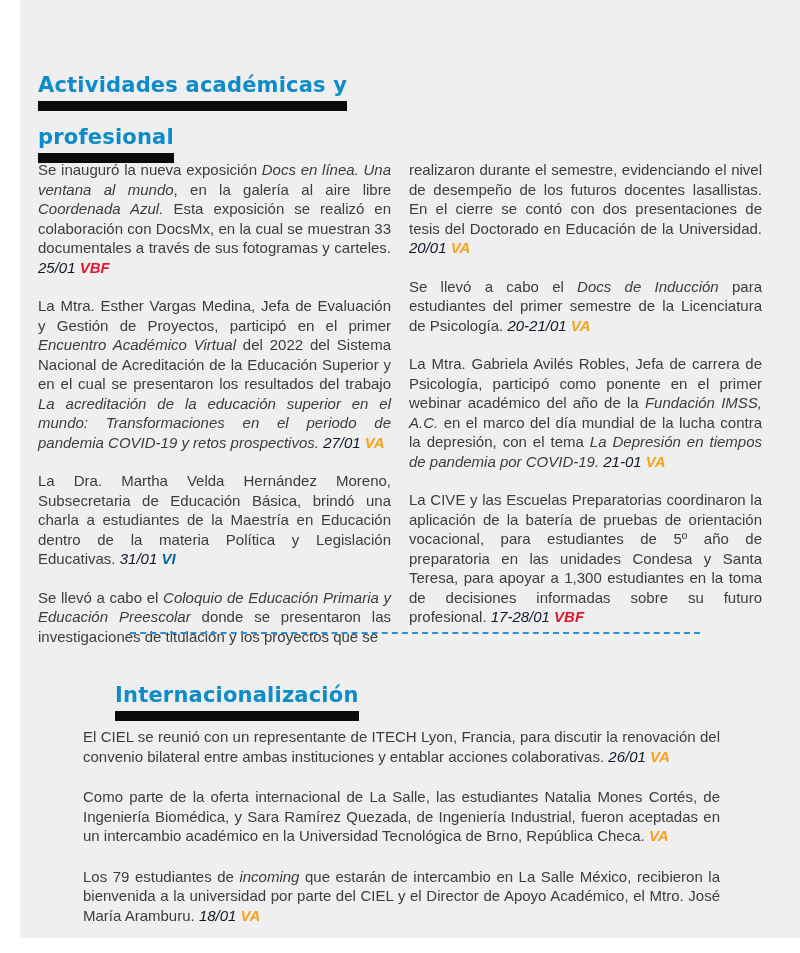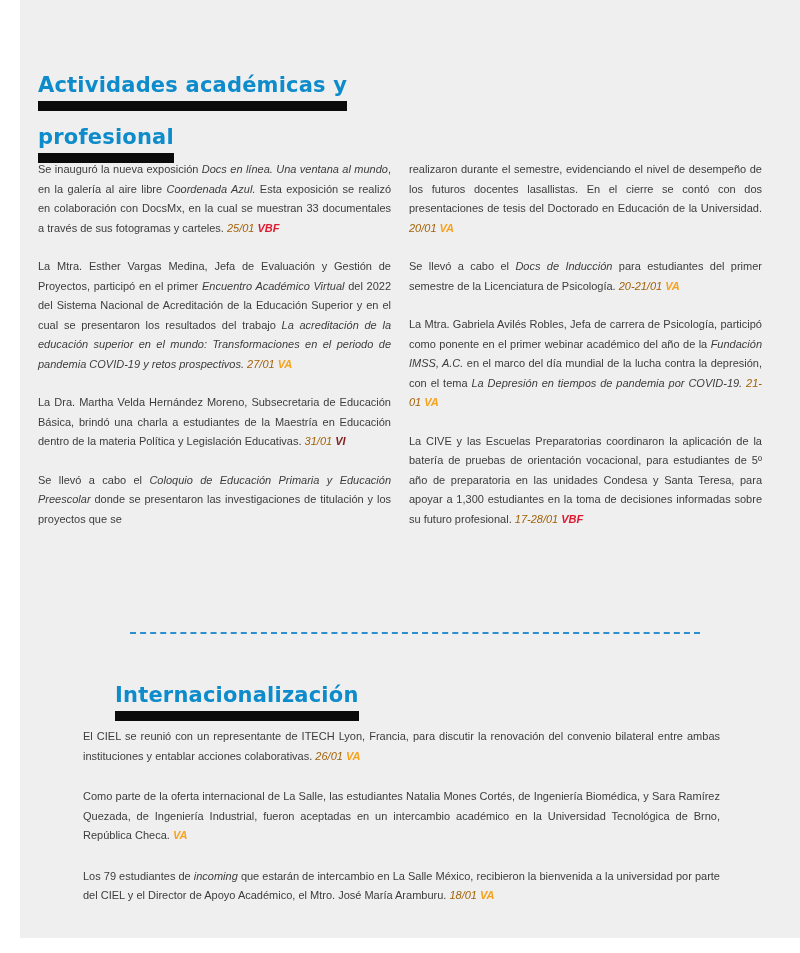--- a/index.html
+++ b/index.html
@@ -37,28 +37,28 @@
     margin-top: 3px;
   }
   .sec1-header { position: absolute; left: 38px; top: 72px; }
   .columns {
     position: absolute; left: 38px; top: 160px;
     width: 724px;
     display: flex; gap: 18px;
   }
   .col { width: 353px; }
   .para {
-    font-size: 11px;
+    font-size: 15px;
     line-height: 19.5px;
     color: #3c3c3c;
     text-align: justify;
     margin-bottom: 19px;
   }
   .para em { font-style: italic; }
-  .date { color: #a16207; font-style: italic; }
+  .date { color: #0f172a; font-style: italic; }
   .tag  { font-style: italic; font-weight: bold; }
   .divider {
     position: absolute; left: 130px; top: 632px;
     width: 570px; height: 0;
     border-top: 2px dashed #2e8fd0;
   }
   .sec2-header { position: absolute; left: 83px; top: 682px; margin-left: 32px; }
   .sec2-body {
     position: absolute; left: 83px; top: 727px;
     width: 637px;
@@ -79,21 +79,21 @@
   <div class="headline">
     <span class="headline-text">profesional</span>
     <div class="bar"></div>
   </div>
 </header>
 
 <div class="columns">
   <div class="col">
       <p class="para"><span>Se inauguró la nueva exposición </span><em>Docs en línea. Una ventana al mundo</em><span>, en la galería al aire libre </span><em>Coordenada Azul.</em><span> Esta exposición se realizó en colaboración con DocsMx, en la cual se muestran 33 documentales a través de sus fotogramas y carteles. </span><span class="date">25/01&nbsp;</span><span class="tag" style="color: rgb(224, 24, 47);">VBF</span></p>
       <p class="para"><span>La Mtra. Esther Vargas Medina, Jefa de Evaluación y Gestión de Proyectos, participó en el primer </span><em>Encuentro Académico Virtual</em><span> del 2022 del Sistema Nacional de Acreditación de la Educación Superior y en el cual se presentaron los resultados del trabajo </span><em>La acreditación de la educación superior en el mundo: Transformaciones en el periodo de pandemia COVID-19 y retos prospectivos.</em><span> </span><span class="date">27/01&nbsp;</span><span class="tag" style="color: rgb(246, 162, 28);">VA</span></p>
-      <p class="para"><span>La Dra. Martha Velda Hernández Moreno, Subsecretaria de Educación Básica, brindó una charla a estudiantes de la Maestría en Educación dentro de la materia Política y Legislación Educativas. </span><span class="date">31/01&nbsp;</span><span class="tag" style="color: #7f1d1d;">VI</span></p>
+      <p class="para"><span>La Dra. Martha Velda Hernández Moreno, Subsecretaria de Educación Básica, brindó una charla a estudiantes de la Maestría en Educación dentro de la materia Política y Legislación Educativas. </span><span class="date">31/01&nbsp;</span><span class="tag" style="color: #0369a1;">VI</span></p>
       <p class="para"><span>Se llevó a cabo el </span><em>Coloquio de Educación Primaria y Educación Preescolar</em><span> donde se presentaron las investigaciones de titulación y los proyectos que se</span></p>
     </div>
   <div class="col">
       <p class="para"><span>realizaron durante el semestre, evidenciando el nivel de desempeño de los futuros docentes lasallistas. En el cierre se contó con dos presentaciones de tesis del Doctorado en Educación de la Universidad. </span><span class="date">20/01&nbsp;</span><span class="tag" style="color: rgb(246, 162, 28);">VA</span></p>
       <p class="para"><span>Se llevó a cabo el </span><em>Docs de Inducción</em><span> para estudiantes del primer semestre de la Licenciatura de Psicología. </span><span class="date">20-21/01&nbsp;</span><span class="tag" style="color: rgb(246, 162, 28);">VA</span></p>
       <p class="para"><span>La Mtra. Gabriela Avilés Robles, Jefa de carrera de Psicología, participó como ponente en el primer webinar académico del año de la </span><em>Fundación IMSS, A.C.</em><span> en el marco del día mundial de la lucha contra la depresión, con el tema </span><em>La Depresión en tiempos de pandemia por COVID-19.</em><span> </span><span class="date">21-01&nbsp;</span><span class="tag" style="color: rgb(246, 162, 28);">VA</span></p>
       <p class="para"><span>La CIVE y las Escuelas Preparatorias coordinaron la aplicación de la batería de pruebas de orientación vocacional, para estudiantes de 5º año de preparatoria en las unidades Condesa y Santa Teresa, para apoyar a 1,300 estudiantes en la toma de decisiones informadas sobre su futuro profesional. </span><span class="date">17-28/01&nbsp;</span><span class="tag" style="color: rgb(224, 24, 47);">VBF</span></p>
     </div>
 </div>
 

